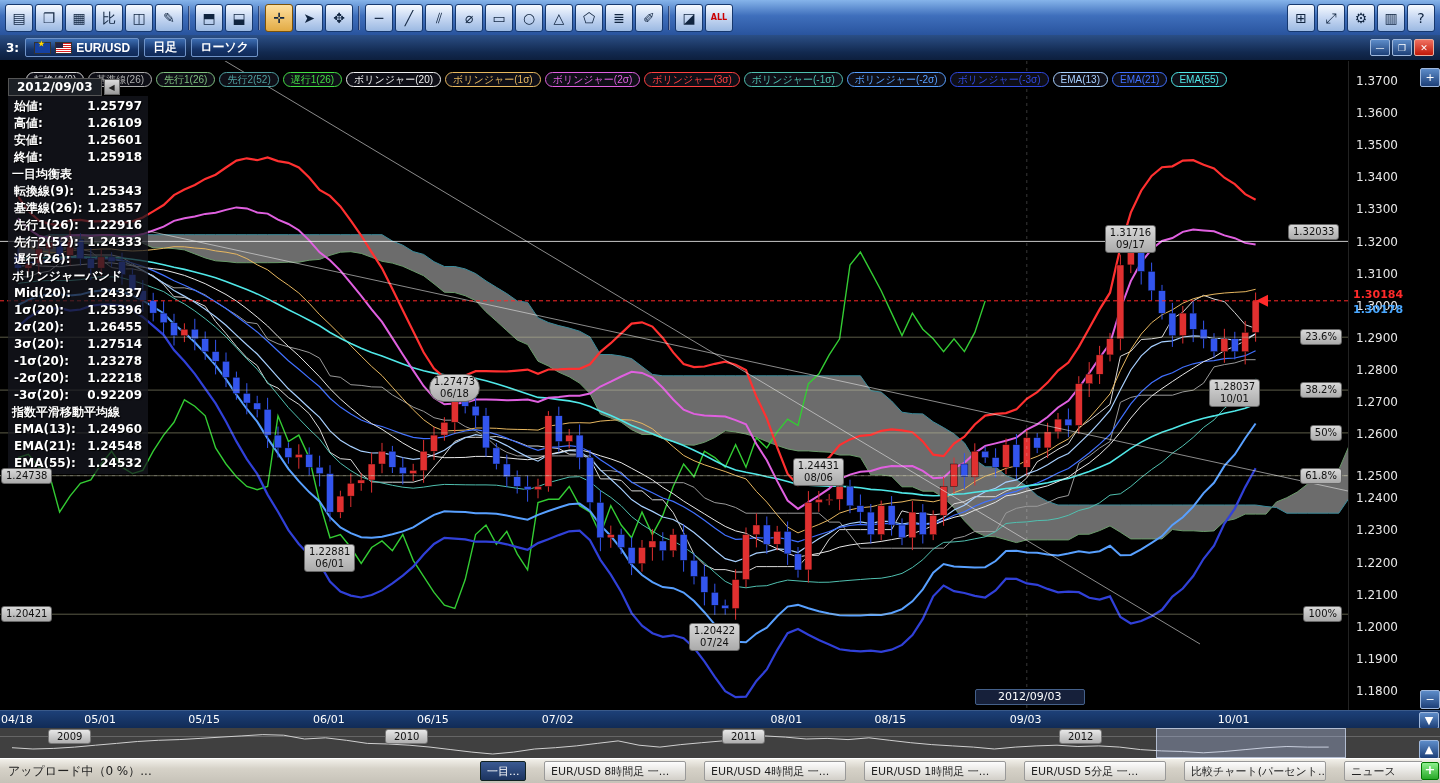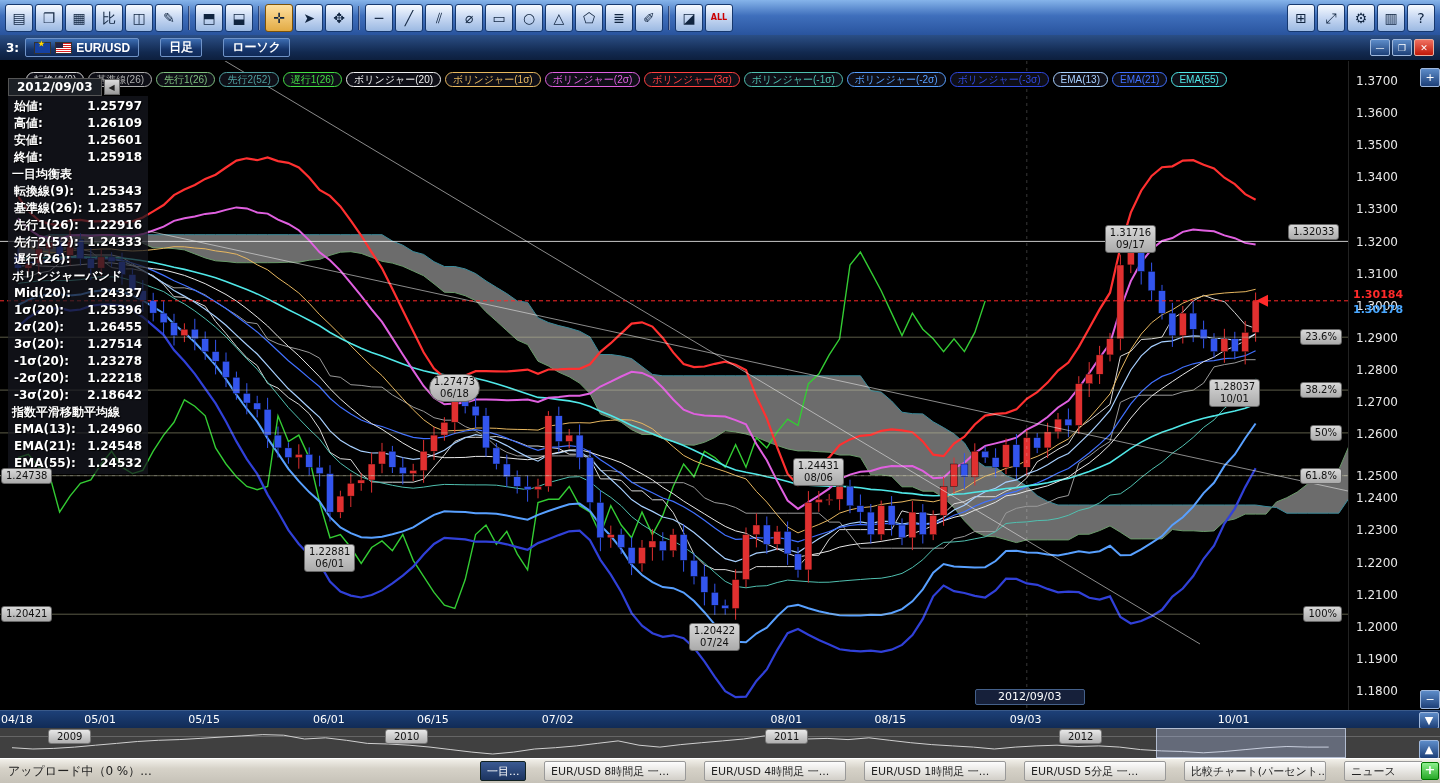--- a/index.html
+++ b/index.html
@@ -13,21 +13,21 @@
     font-size:14px;line-height:1;color:#10243f;cursor:pointer;overflow:hidden;}
   .icon-btn.active{background:linear-gradient(#ffe0a0,#e2ab45);border-color:#7c5208;}
   .icon-btn .red{color:#c00;font-size:8px;font-weight:bold;}
   .tsep{width:1px;height:24px;margin:0 4px;background:rgba(10,20,60,.55);border-right:1px solid rgba(255,255,255,.45);flex:0 0 auto;}
   .tb-right{margin-left:auto;display:flex;}
   
   #symbolbar{position:absolute;top:35px;left:0;width:1440px;height:26px;box-sizing:border-box;
     background:linear-gradient(#2b4f86,#12294f 70%,#0d1f3e);display:flex;align-items:center;padding:0 6px;
     border-bottom:1px solid #000;}
   #win-num{color:#fff;font-size:12px;font-weight:bold;margin-right:6px;}
-  .sym-btn{height:19px;display:flex;align-items:center;gap:4px;padding:0 8px;margin-right:21px;
+  .sym-btn{height:19px;display:flex;align-items:center;gap:4px;padding:0 8px;margin-right:5px;
     background:linear-gradient(#3c6db2,#16356b 60%,#102a58);border:1px solid #6f93c8;border-radius:2px;
     color:#fff;font-size:12px;font-weight:bold;cursor:pointer;}
   .flag{width:15px;height:10px;display:inline-block;border:1px solid #333;}
   .flag-eu{background:#1641a0;position:relative;}
   .flag-eu:before{content:"★";position:absolute;left:3px;top:-3px;font-size:7px;color:#ffd700;}
   .flag-us{background:repeating-linear-gradient(#d22 0 1px,#fff 1px 2px);position:relative;}
   .flag-us:before{content:"";position:absolute;left:0;top:0;width:7px;height:5px;background:#224;}
   .wctrls{margin-left:auto;display:flex;gap:2px;}
   .wbtn{width:18px;height:15px;border:1px solid #9fb8dd;border-radius:2px;display:flex;align-items:center;justify-content:center;
     background:linear-gradient(#5d8cc9,#1e4078);color:#fff;font-size:9px;cursor:pointer;}
@@ -509,21 +509,21 @@
           <div class="tt-row">
             <span>-1σ(20):</span>
             <span>1.23278</span>
           </div>
           <div class="tt-row">
             <span>-2σ(20):</span>
             <span>1.22218</span>
           </div>
           <div class="tt-row">
             <span>-3σ(20):</span>
-            <span>2.18642</span>
+            <span>0.92209</span>
           </div>
           <div class="tt-sec">指数平滑移動平均線</div>
           <div class="tt-row">
             <span>EMA(13):</span>
             <span>1.24960</span>
           </div>
           <div class="tt-row">
             <span>EMA(21):</span>
             <span>1.24548</span>
           </div>
@@ -574,21 +574,21 @@
       <div class="dtick" style="left: 1217.8px;">10/01</div>
       <div class="axbtn" style="left: 1419px; top: 1px; height: 15px; position: absolute;">▼</div>
     </div>
   <div id="navigator">
       <div id="nav-line"></div>
       <div style="position: absolute; top: 0px; left: 0px; width: 1440px; height: 30px;"><svg width="1440" height="30">
           <path d="M12.0 19.7L32.9 21.0L53.8 20.4L74.7 19.1L95.6 17.2L116.5 15.4L137.4 13.5L158.3 12.3L179.2 11.6L200.1 10.4L221.0 9.1L241.9 7.9L262.8 6.6L283.7 7.2L304.6 11.0L325.5 9.8L346.4 12.3L367.3 15.4L388.2 16.0L409.1 17.2L430.0 19.1L450.9 21.6L471.8 24.1L492.7 26.0L513.6 24.1L534.5 21.0L555.4 19.7L576.3 17.9L597.2 15.4L618.1 12.9L639.0 17.2L659.9 19.1L680.8 16.6L701.7 14.7L722.6 12.9L743.5 11.0L764.4 7.9L785.3 9.1L806.2 11.0L827.1 10.4L848.0 11.6L868.9 9.8L889.8 12.3L910.7 14.7L931.6 16.6L952.5 17.9L973.4 19.1L994.3 21.0L1015.2 19.1L1036.1 17.9L1057.0 17.2L1077.9 18.5L1098.8 17.9L1119.7 19.1L1140.6 21.6L1161.5 22.9L1182.4 23.5L1203.3 24.8L1224.2 23.5L1245.1 21.6L1266.0 19.7L1286.9 18.5L1307.8 19.1L1328.7 19.1" fill="none" stroke="#cfcfcf" stroke-width="1"></path>
         </svg></div>
       <div class="year-badge" style="left: 48px;">2009</div>
       <div class="year-badge" style="left: 385px;">2010</div>
-      <div class="year-badge" style="left: 765px;">2011</div>
+      <div class="year-badge" style="left: 722px;">2011</div>
       <div class="year-badge" style="left: 1059px;">2012</div>
       <div id="nav-select" style="left: 1156px; width: 190px;"></div>
       <div class="axbtn" style="left: 1419px; top: 12px; position: absolute;">▲</div>
     </div>
 
   <div id="statusbar">
     <span id="upload-text">アップロード中（0 %）...</span>
     <div id="tabs">
         <div class="tab active" style="width: 46px;">一目...</div>
         <div class="tab" style="width: 142px;">EUR/USD 8時間足 一...</div>

